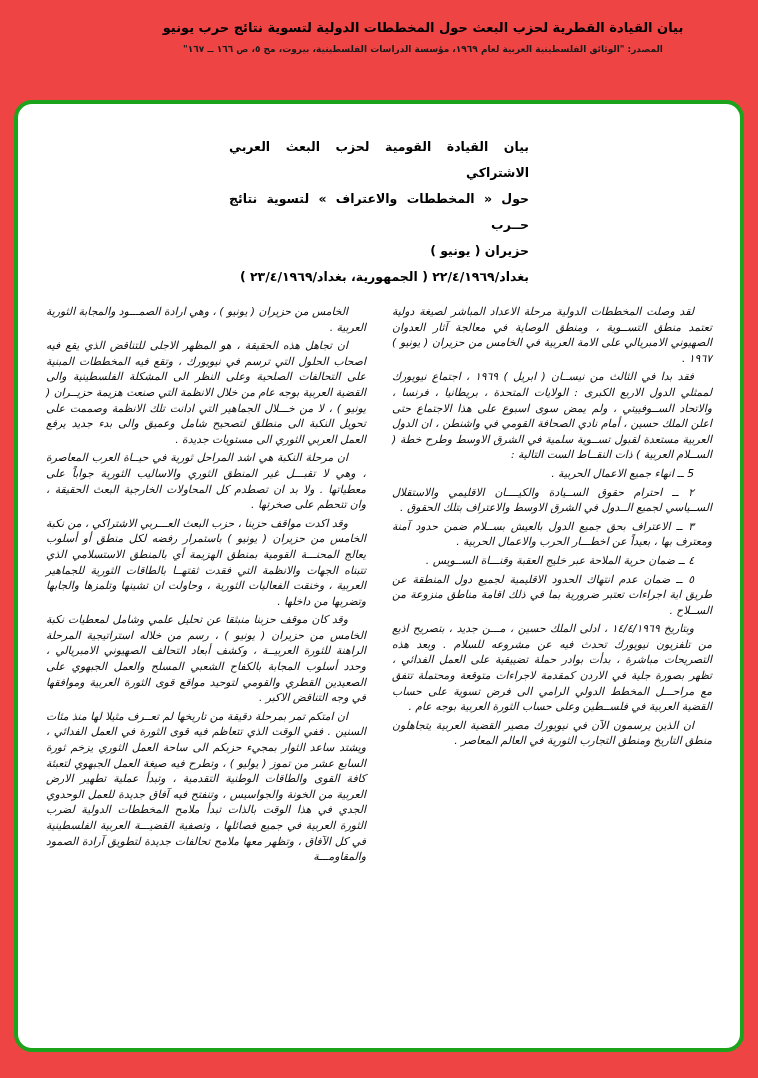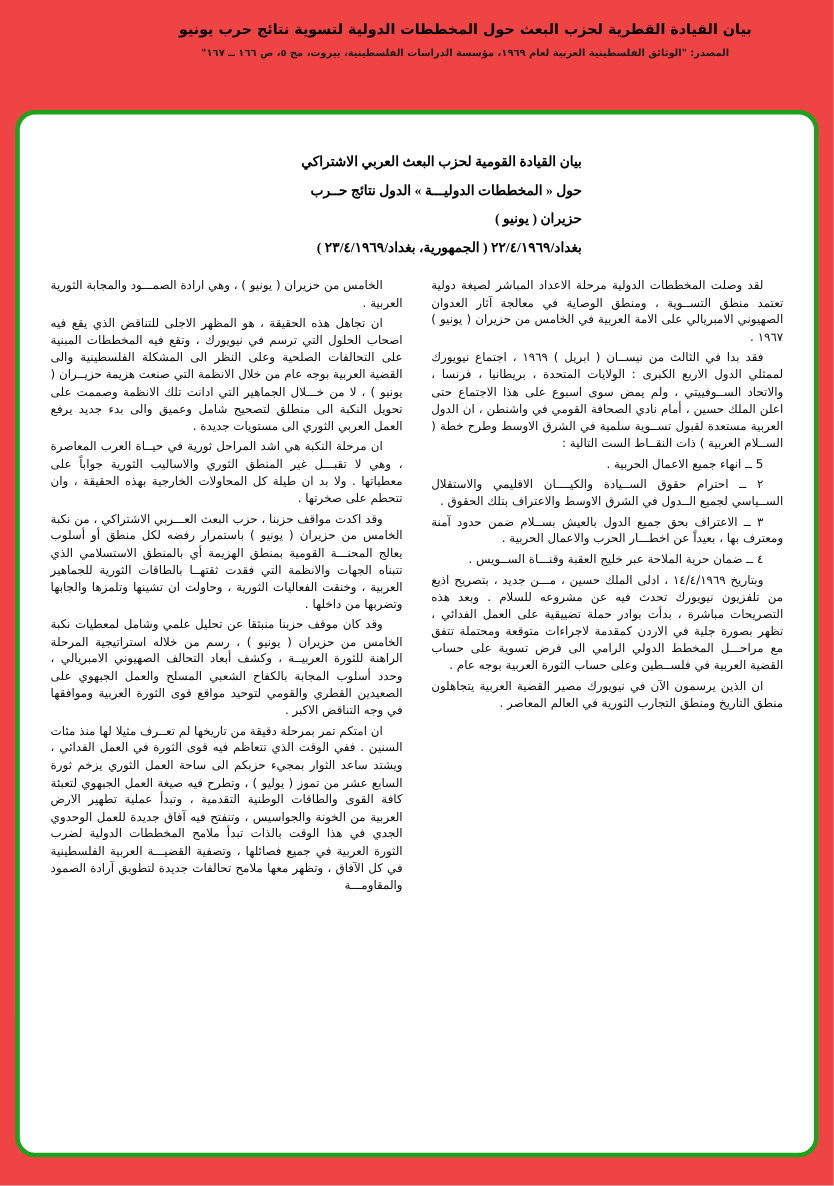--- a/index.html
+++ b/index.html
@@ -47,74 +47,76 @@
   .doc-heading {
     width: 300px;
     margin: 4px auto 0 auto;
     direction: rtl;
     text-align: right;
     font-weight: bold;
     font-size: 12.5px;
     line-height: 26px;
     color: #000000;
   }
-  .doc-heading .h-line { white-space: normal; font-family: Liberation Serif, serif; }
+  .doc-heading .h-line { white-space: normal; }
   .doc-heading .h-line-justify { text-align: justify; }
   .columns {
     display: flex;
     direction: rtl;
     gap: 26px;
     margin-top: 14px;
   }
   .col {
     flex: 1 1 0;
     direction: rtl;
     text-align: justify;
     font-size: 10.8px;
     line-height: 15.6px;
     color: #0d0d0d;
   }
   .col p.para {
     margin: 0 0 3px 0;
     text-indent: 18px;
+    font-style: italic;
   }
 </style>
 </head>
 <body>
 
 <div class="page">
 
   <div class="outer-title">بيان القيادة القطرية لحزب البعث حول المخططات الدولية لتسوية نتائج حرب يونيو</div>
 
   <div class="source-line">المصدر: "الوثائق الفلسطينية العربية لعام ١٩٦٩، مؤسسة الدراسات الفلسطينية، بيروت، مج ٥، ص ١٦٦ ــ ١٦٧"</div>
 
   <div class="green-box">
 
     <div class="doc-heading">
       <div class="h-line h-line-justify">بيان القيادة القومية لحزب البعث العربي الاشتراكي</div>
-      <div class="h-line h-line-justify">حول « المخططات الدوليـــة » الدول نتائج حــرب</div>
+      <div class="h-line h-line-justify">حول « المخططات والاعتراف » لتسوية نتائج حــرب</div>
       <div class="h-line">حزيران ( يونيو )</div>
       <div class="h-line">بغداد/٢٢/٤/١٩٦٩   ( الجمهورية، بغداد/٢٣/٤/١٩٦٩ )</div>
     </div>
 
     <div class="columns">
       <div class="col">
           <p class="para">لقد وصلت المخططات الدولية مرحلة الاعداد المباشر لصيغة دولية تعتمد منطق التســوية ، ومنطق الوصاية في معالجة آثار العدوان الصهيوني الامبريالي على الامة العربية في الخامس من حزيران ( يونيو ) ١٩٦٧ .</p>
           <p class="para">فقد بدا في الثالث من نيســان ( ابريل ) ١٩٦٩ ، اجتماع نيويورك لممثلي الدول الاربع الكبرى : الولايات المتحدة ، بريطانيا ، فرنسا ، والاتحاد الســوفييتي ، ولم يمض سوى اسبوع على هذا الاجتماع حتى اعلن الملك حسين ، أمام نادي الصحافة القومي في واشنطن ، ان الدول العربية مستعدة لقبول تســوية سلمية في الشرق الاوسط وطرح خطة ( الســلام العربية ) ذات النقــاط الست التالية :</p>
           <p class="para">5 ــ انهاء جميع الاعمال الحربية .</p>
           <p class="para">٢ ــ احترام حقوق الســيادة والكيــــان الاقليمي والاستقلال الســياسي لجميع الــدول في الشرق الاوسط والاعتراف بتلك الحقوق .</p>
           <p class="para">٣ ــ الاعتراف بحق جميع الدول بالعيش بســلام ضمن حدود آمنة ومعترف بها ، بعيداً عن اخطـــار الحرب والاعمال الحربية .</p>
           <p class="para">٤ ــ ضمان حرية الملاحة عبر خليج العقبة وقنـــاة الســويس .</p>
+          <p class="para">٥ ــ ضمان عدم انتهاك الحدود الاقليمية لجميع دول المنطقة عن طريق اية اجراءات تعتبر ضرورية بما في ذلك اقامة مناطق منزوعة من الســلاح .</p>
           <p class="para">وبتاريخ ١٤/٤/١٩٦٩ ، ادلى الملك حسين ، مـــن جديد ، بتصريح اذيع من تلفزيون نيويورك تحدث فيه عن مشروعه للسلام . وبعد هذه التصريحات مباشرة ، بدأت بوادر حملة تضييقية على العمل الفدائي ، تظهر بصورة جلية في الاردن كمقدمة لاجراءات متوقعة ومحتملة تتفق مع مراحـــل المخطط الدولي الرامي الى فرض تسوية على حساب القضية العربية في فلســطين وعلى حساب الثورة العربية بوجه عام .</p>
           <p class="para">ان الذين يرسمون الآن في نيويورك مصير القضية العربية يتجاهلون منطق التاريخ ومنطق التجارب الثورية في العالم المعاصر .</p>
         </div>
       <div class="col">
           <p class="para">الخامس من حزيران ( يونيو ) ، وهي ارادة الصمـــود والمجابة الثورية العربية .</p>
           <p class="para">ان تجاهل هذه الحقيقة ، هو المظهر الاجلى للتناقض الذي يقع فيه اصحاب الحلول التي ترسم في نيويورك ، وتقع فيه المخططات المبنية على التحالفات الصلحية وعلى النظر الى المشكلة الفلسطينية والى القضية العربية بوجه عام من خلال الانظمة التي صنعت هزيمة حزيــران ( يونيو ) ، لا من خـــلال الجماهير التي ادانت تلك الانظمة وصممت على تحويل النكبة الى منطلق لتصحيح شامل وعميق والى بدء جديد يرفع العمل العربي الثوري الى مستويات جديدة .</p>
-          <p class="para">ان مرحلة النكبة هي اشد المراحل ثورية في حيــاة العرب المعاصرة ، وهي لا تقبـــل غير المنطق الثوري والاساليب الثورية جواباً على معطياتها . ولا بد ان طيلة كل المحاولات الخارجية بهذه الحقيقة ، وان تتحطم على صخرتها .</p>
+          <p class="para">ان مرحلة النكبة هي اشد المراحل ثورية في حيــاة العرب المعاصرة ، وهي لا تقبـــل غير المنطق الثوري والاساليب الثورية جواباً على معطياتها . ولا بد ان تصطدم كل المحاولات الخارجية البعث الحقيقة ، وان تتحطم على صخرتها .</p>
           <p class="para">وقد اكدت مواقف حزبنا ، حزب البعث العـــربي الاشتراكي ، من نكبة الخامس من حزيران ( يونيو ) باستمرار رفضه لكل منطق أو أسلوب يعالج المحنـــة القومية بمنطق الهزيمة أي بالمنطق الاستسلامي الذي تتبناه الجهات والانظمة التي فقدت ثقتهــا بالطاقات الثورية للجماهير العربية ، وخنقت الفعاليات الثورية ، وحاولت ان تشينها وتلمزها والجابها وتضربها من داخلها .</p>
           <p class="para">وقد كان موقف حزبنا منبثقا عن تحليل علمي وشامل لمعطيات نكبة الخامس من حزيران ( يونيو ) ، رسم من خلاله استراتيجية المرحلة الراهنة للثورة العربيــة ، وكشف أبعاد التحالف الصهيوني الامبريالي ، وحدد أسلوب المجابة بالكفاح الشعبي المسلح والعمل الجبهوي على الصعيدين القطري والقومي لتوحيد مواقع قوى الثورة العربية وموافقها في وجه التناقض الاكبر .</p>
           <p class="para">ان امتكم تمر بمرحلة دقيقة من تاريخها لم تعــرف مثيلا لها منذ مئات السنين . ففي الوقت الذي تتعاظم فيه قوى الثورة في العمل الفدائي ، ويشتد ساعد الثوار بمجيء حزبكم الى ساحة العمل الثوري يزخم ثورة السابع عشر من تموز ( يوليو ) ، وتطرح فيه صيغة العمل الجبهوي لتعبئة كافة القوى والطاقات الوطنية التقدمية ، وتبدأ عملية تطهير الارض العربية من الخونة والجواسيس ، وتنفتح فيه آفاق جديدة للعمل الوحدوي الجدي في هذا الوقت بالذات تبدأ ملامح المخططات الدولية لضرب الثورة العربية في جميع فصائلها ، وتصفية القضيـــة العربية الفلسطينية في كل الآفاق ، وتظهر معها ملامح تحالفات جديدة لتطويق آرادة الصمود والمقاومـــة</p>
         </div>
     </div>
 
   </div>
 
 </div>
 

